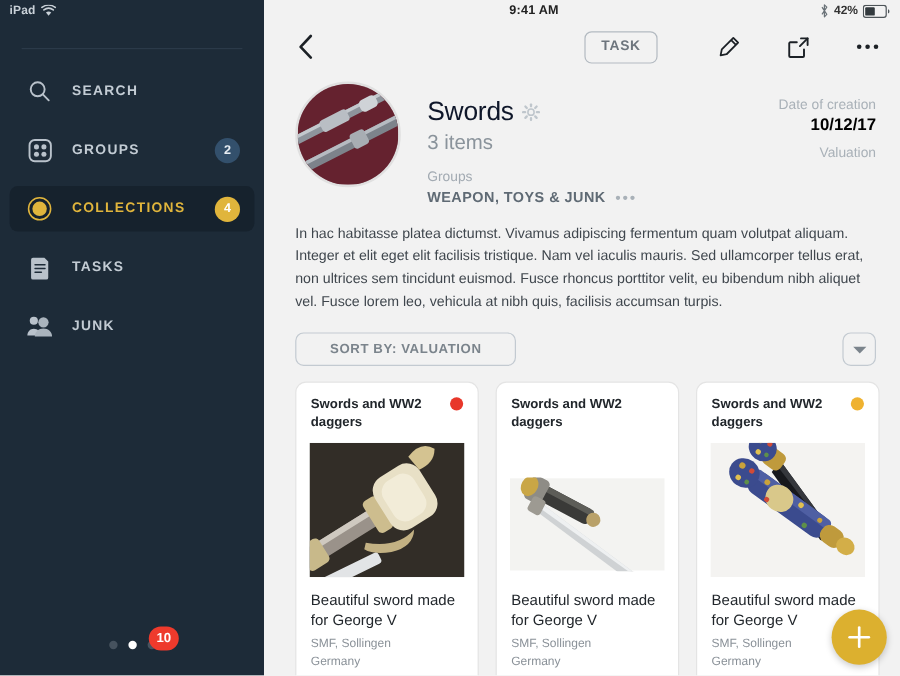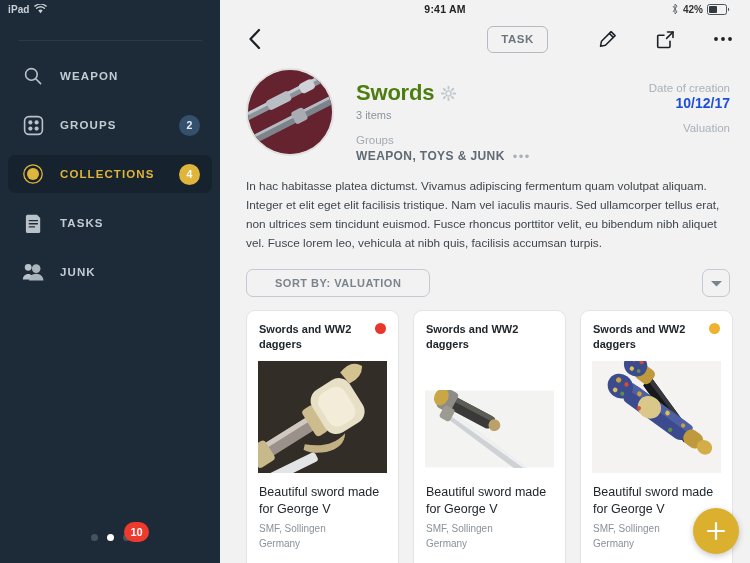--- a/index.html
+++ b/index.html
@@ -106,21 +106,21 @@
     position: relative;
   }
   .sr-time {
     position: absolute; left: 0; right: 0;
     text-align: center;
     font-size: 10.5px; font-weight: bold; color: #222;
     letter-spacing: .2px;
     margin-left: -80px;
   }
   .sr-right {
-    position: absolute; right: 20px;
+    position: absolute; right: 8px;
     display: flex; align-items: center; gap: 4px;
   }
   .sr-right .pct { font-size: 10px; font-weight: bold; color: #333; }
 
   .topbar {
     height: 42px;
     display: flex; align-items: center;
     padding: 0 12px 0 20px;
     gap: 20px;
   }
@@ -145,30 +145,30 @@
   }
   .avatar {
     width: 88px; height: 88px; border-radius: 50%;
     flex: 0 0 88px;
     border: 2px solid #e0e0e0;
     overflow: hidden;
     position: relative;
   }
   .hdr-mid { flex: 1; margin-left: 22px; padding-top: 12px; }
   .title-row { display: flex; align-items: center; gap: 7px; }
-  .coll-title { font-size: 22px; font-weight: bold; color: #4d7c0f; letter-spacing: -.2px; }
-  .items-count { font-size: 11px; color: #8a939b; margin-top: 3px; }
+  .coll-title { font-size: 22px; font-weight: normal; color: #0f172a; letter-spacing: -.2px; }
+  .items-count { font-size: 17px; color: #8a939b; margin-top: 3px; }
   .groups-lbl { font-size: 11.5px; color: #a2aab2; margin-top: 13px; }
   .groups-row { display: flex; align-items: center; gap: 8px; margin-top: 3px; }
   .groups-val { font-size: 12px; font-weight: bold; color: #5f6a74; letter-spacing: .4px; }
   .dots-gray { color: #a9b1b8; font-size: 13px; letter-spacing: 1.5px; line-height: 1; }
 
   .hdr-right { text-align: right; padding-top: 14px; min-width: 120px; }
   .hr-lbl { font-size: 11.5px; color: #a9b1b8; }
-  .hr-val { font-size: 14px; font-weight: bold; color: #1d4ed8; margin-top: 1px; }
+  .hr-val { font-size: 14px; font-weight: bold; color: #000000; margin-top: 1px; }
   .hr-gap { height: 11px; }
 
   .desc {
     margin: 14px 24px 0 26px;
     font-size: 11.8px;
     line-height: 1.62;
     color: #3f464d;
   }
 
   .sortbar {
@@ -258,21 +258,21 @@
 
     <div class="nav">
 
       <div class="nav-item">
         <span class="nv-ico">
           <svg width="20" height="20" viewBox="0 0 20 20">
             <circle cx="8.4" cy="8.4" r="5.8" stroke="#b9c2cb" stroke-width="1.6" fill="none"></circle>
             <line x1="12.7" y1="12.7" x2="17.6" y2="17.6" stroke="#b9c2cb" stroke-width="1.6" stroke-linecap="round"></line>
           </svg>
         </span>
-        <span class="nv-label">WEAPON</span>
+        <span class="nv-label">SEARCH</span>
       </div>
       <div class="nav-spacer"></div>
 
       <div class="nav-item">
         <span class="nv-ico">
           <svg width="21" height="21" viewBox="0 0 21 21">
             <rect x="1.6" y="1.6" width="17.8" height="17.8" rx="4.4" stroke="#b9c2cb" stroke-width="1.6" fill="none"></rect>
             <circle cx="7.4" cy="7.4" r="2.1" fill="#b9c2cb"></circle>
             <circle cx="13.6" cy="7.4" r="2.1" fill="#b9c2cb"></circle>
             <circle cx="7.4" cy="13.6" r="2.1" fill="#b9c2cb"></circle>

